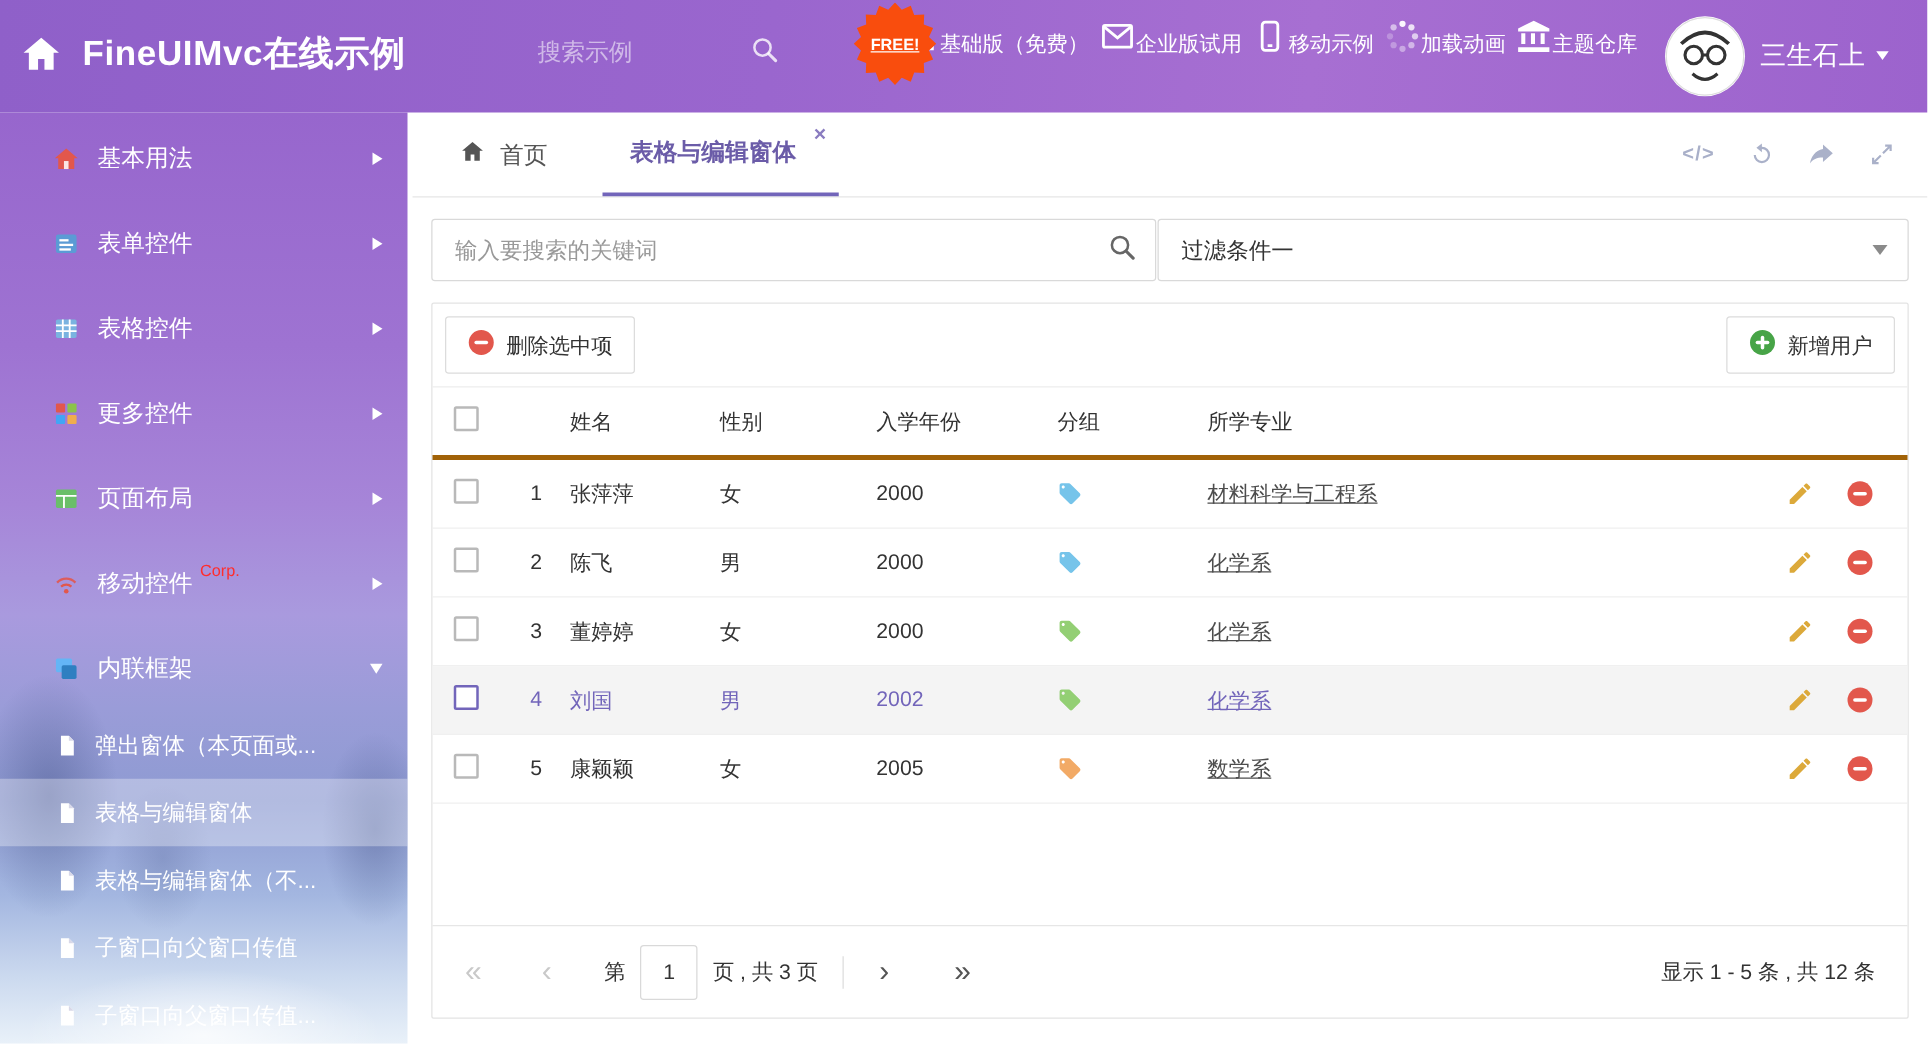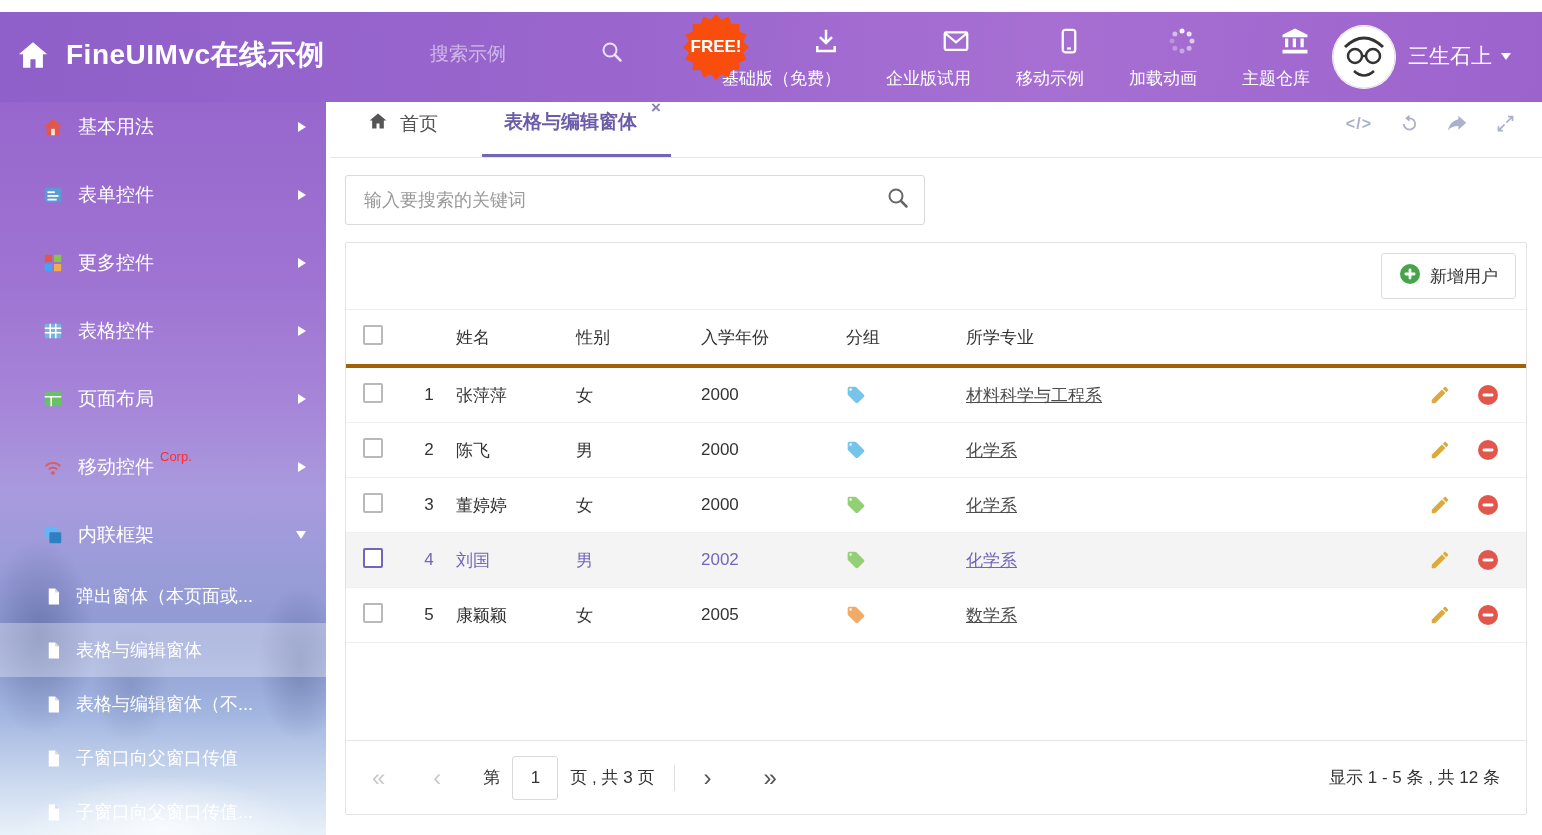--- a/index.html
+++ b/index.html
@@ -1,31 +1,31 @@
 <!DOCTYPE html>
 <html><head>
 <meta charset="utf-8">
 <style>
   * { margin:0; padding:0; box-sizing:border-box; }
   html,body { width:1542px; height:835px; overflow:hidden; }
   body { font-family:"Liberation Sans","DejaVu Sans",sans-serif; background:#fff; position:relative; }
 
   
-  .topbar { position:absolute; top:12px; left:0; width:1542px; height:90px;
+  .topbar { position:absolute; top:0; left:0; width:1542px; height:90px;
     background:linear-gradient(95deg,#8f60c9 0%,#9a66ce 40%,#a76fd2 68%,#9c63cd 100%); z-index:5; }
   .logo-home { position:absolute; left:16px; top:26px; }
   .app-title { position:absolute; left:66px; top:24px; color:#fff; font-size:28px; font-weight:bold; letter-spacing:.5px; }
   .hsearch { position:absolute; left:430px; top:28px; display:flex; align-items:center; width:210px; }
   .hsearch input { background:transparent; border:none; outline:none; color:#fff; font-size:19px; width:170px; font-family:inherit; }
   .hsearch input::placeholder { color:rgba(255,255,255,.55); }
   .free-badge { position:absolute; left:683px; top:2px; width:66px; height:66px; background:#f94d0d;
-    display:flex; align-items:center; justify-content:center; color:#fff; font-weight:bold; font-size:17px;
-    clip-path:polygon(100% 50%,91.2% 58.2%,96.2% 69.1%,84.9% 73.3%,85.4% 85.4%,73.3% 84.9%,69.1% 96.2%,58.2% 91.2%,50% 100%,41.8% 91.2%,30.9% 96.2%,26.7% 84.9%,14.6% 85.4%,15.1% 73.3%,3.8% 69.1%,8.8% 58.2%,0% 50%,8.8% 41.8%,3.8% 30.9%,15.1% 26.7%,14.6% 14.6%,26.7% 15.1%,30.9% 3.8%,41.8% 8.8%,50% 0%,58.2% 8.8%,69.1% 3.8%,73.3% 15.1%,85.4% 14.6%,84.9% 26.7%,96.2% 30.9%,91.2% 41.8%); z-index:6; }
+    display:flex; align-items:center; justify-content:center; color:#fff; font-weight:bold; font-size:13px;
+    clip-path:polygon(100% 50%,91.2% 58.2%,96.2% 69.1%,84.9% 73.3%,85.4% 85.4%,73.3% 84.9%,69.1% 96.2%,58.2% 91.2%,50% 100%,41.8% 91.2%,30.9% 96.2%,26.7% 84.9%,14.6% 85.4%,15.1% 73.3%,3.8% 69.1%,8.8% 58.2%,0% 50%,8.8% 41.8%,3.8% 30.9%,15.1% 26.7%,14.6% 14.6%,26.7% 15.1%,30.9% 3.8%,41.8% 8.8%,50% 0%,58.2% 8.8%,69.1% 3.8%,73.3% 15.1%,85.4% 14.6%,84.9% 26.7%,96.2% 30.9%,91.2% 41.8%); z-index:6;text-decoration:underline; }
   .hnav { position:absolute; left:722px; top:14px; width:588px; display:flex; justify-content:space-between; }
-  .hnav-item { display:flex; flex-direction:column; align-items:flex-end; cursor:pointer; }
+  .hnav-item { display:flex; flex-direction:row; align-items:center; cursor:pointer; }
   .hnav-item .nlabel { color:#fff; font-size:17px; margin-top:7px; white-space:nowrap; }
   .avatar { position:absolute; left:1332px; top:13px; width:64px; height:64px; border-radius:50%; overflow:hidden; background:#fff; }
   .user { position:absolute; left:1408px; top:30px; display:flex; align-items:center; gap:9px; color:#fff; font-size:21px; cursor:pointer; }
 
   .tri-right { width:0; height:0; border-left:8px solid #fff; border-top:5px solid transparent; border-bottom:5px solid transparent; }
   .tri-down { width:0; height:0; border-top:8px solid #fff; border-left:5px solid transparent; border-right:5px solid transparent; }
   .tri-down-sm { width:0; height:0; border-top:7px solid #fff; border-left:5px solid transparent; border-right:5px solid transparent; }
   .tri-down-gray { width:0; height:0; border-top:8px solid #8a8a8a; border-left:6px solid transparent; border-right:6px solid transparent; }
 
   
@@ -216,38 +216,38 @@
             <rect x="6" y="16" width="10" height="2" fill="#fff"></rect>
           </svg>
       </span>
       <span class="slabel">表单控件</span>
       <span class="arrow tri-right"></span>
     </div>
 
     <div class="side-item">
       <span class="sicon">
         <svg viewBox="0 0 24 24">
+            <rect x="3" y="4" width="18" height="16" rx="1.5" fill="#7ab3e0"></rect>
+            <path d="M3 9h18M3 14h18M9 4v16M15 4v16" stroke="#fff" stroke-width="1.6"></path>
+          </svg>
+      </span>
+      <span class="slabel">表格控件</span>
+      <span class="arrow tri-right"></span>
+    </div>
+
+    <div class="side-item">
+      <span class="sicon">
+        <svg viewBox="0 0 24 24">
             <rect x="3" y="3" width="8" height="8" rx="1" fill="#e2574c"></rect>
             <rect x="13" y="3" width="8" height="8" rx="1" fill="#8bc34a"></rect>
             <rect x="3" y="13" width="8" height="8" rx="1" fill="#42a5f5"></rect>
             <rect x="13" y="13" width="8" height="8" rx="1" fill="#f0ad4e"></rect>
           </svg>
       </span>
       <span class="slabel">更多控件</span>
-      <span class="arrow tri-right"></span>
-    </div>
-
-    <div class="side-item">
-      <span class="sicon">
-        <svg viewBox="0 0 24 24">
-            <rect x="3" y="4" width="18" height="16" rx="1.5" fill="#7ab3e0"></rect>
-            <path d="M3 9h18M3 14h18M9 4v16M15 4v16" stroke="#fff" stroke-width="1.6"></path>
-          </svg>
-      </span>
-      <span class="slabel">表格控件</span>
       <span class="arrow tri-right"></span>
     </div>
 
     <div class="side-item">
       <span class="sicon">
         <svg viewBox="0 0 24 24">
             <rect x="3" y="4" width="18" height="16" rx="1.5" fill="#6abf69"></rect>
             <path d="M3 9.5h18M10 9.5V20" stroke="#fff" stroke-width="1.6"></path>
           </svg>
       </span>
@@ -370,25 +370,38 @@
   <div class="filter-row">
     <div class="search-box">
       <input placeholder="输入要搜索的关键词" style="">
       <span>
         <svg width="24" height="24" viewBox="0 0 24 24">
             <circle cx="10" cy="10" r="6.5" fill="none" stroke="#666" stroke-width="2"></circle>
             <line x1="15" y1="15" x2="20.5" y2="20.5" stroke="#666" stroke-width="2.5" stroke-linecap="round"></line>
           </svg>
       </span>
     </div>
+    <div class="filter-select">
+      <span>过滤条件一</span>
+      <span class="caret tri-down-gray"></span>
+    </div>
   </div>
 
   <section class="panel">
 
     <div class="ptoolbar">
+      <button class="btn">
+        <span>
+          <svg width="22" height="22" viewBox="0 0 22 22">
+              <circle cx="11" cy="11" r="10" fill="#e2574c"></circle>
+              <rect x="5.5" y="9.6" width="11" height="2.8" rx="1.4" fill="#fff"></rect>
+            </svg>
+        </span>
+        <span>删除选中项</span>
+      </button>
       <button class="btn right">
         <span>
           <svg width="22" height="22" viewBox="0 0 22 22">
               <circle cx="11" cy="11" r="10" fill="#47a447"></circle>
               <rect x="5.5" y="9.6" width="11" height="2.8" rx="1.4" fill="#fff"></rect>
               <rect x="9.6" y="5.5" width="2.8" height="11" rx="1.4" fill="#fff"></rect>
             </svg>
         </span>
         <span>新增用户</span>
       </button>

